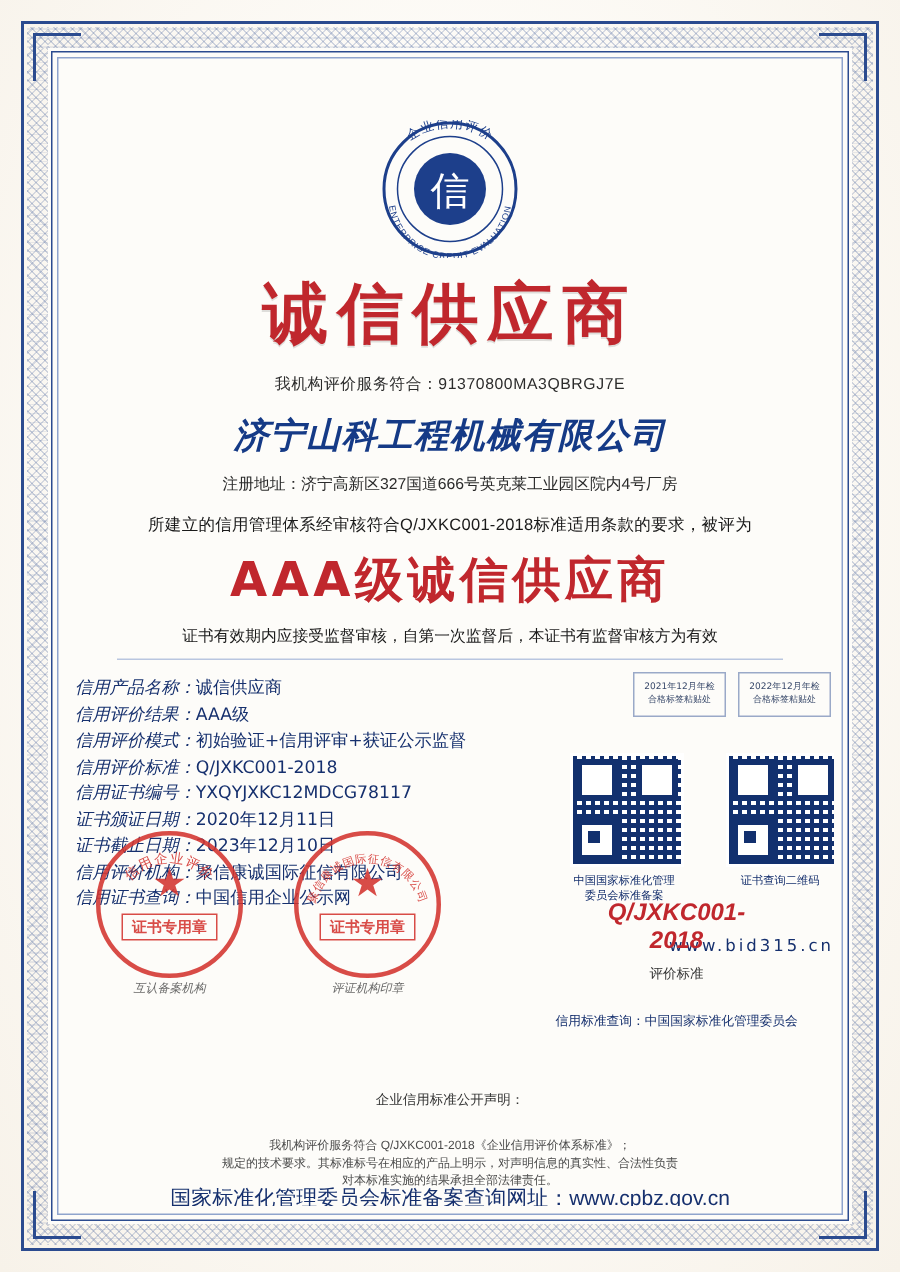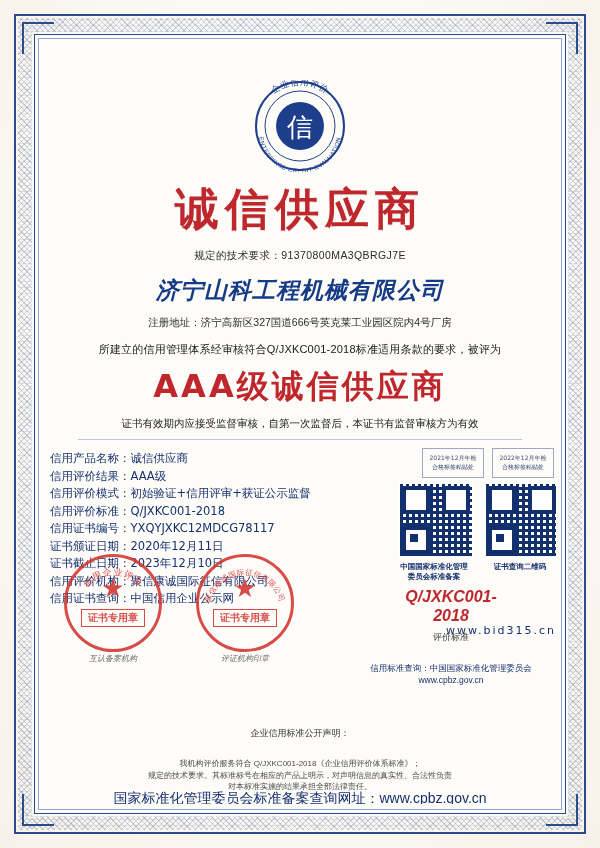--- a/index.html
+++ b/index.html
@@ -128,21 +128,21 @@
   .details{
     position:relative;
     margin-top:10px;
     padding-left:6px;
     font-size:11.5px;
     color:#16306e;
     line-height:17.5px;
     font-family:"DejaVu Sans","Liberation Sans",sans-serif;
   }
   .drow{white-space:nowrap;}
-  .dlabel{color:#16306e;}
+  .dlabel{color:#16306e;font-style:italic;}
   .dval{color:#16306e;}
   .url{
     margin-top:14px;
     font-size:11px;
     color:#16306e;
     letter-spacing:2px;
     text-align:right;
   }
 
   
@@ -150,21 +150,21 @@
     position:absolute;right:2px;top:-2px;display:flex;gap:8px;
   }
   .insp-box{
     width:62px;height:30px;border:1px solid #9aa9c8;
     font-size:6px;color:#3a4a6b;text-align:center;
     line-height:9px;padding-top:4px;box-sizing:border-box;
   }
 
   
   .qr-area{
-    position:absolute;right:0px;top:32px;display:flex;gap:14px;font-weight:bold;
+    position:absolute;right:0px;top:52px;display:flex;gap:32px;
   }
   .qr-item{width:72px;text-align:center;}
   .qr{
     width:72px;height:72px;
     background-color:#fff;
     background-image:
       repeating-linear-gradient(90deg,#12306e 0 3px,transparent 3px 6px),
       repeating-linear-gradient(0deg,#12306e 0 3px,transparent 3px 6px);
     background-size:6px 6px,6px 6px;
     position:relative;
@@ -268,21 +268,21 @@
           </text>
           <text font-size="6" fill="#1d3f8b" font-family="Liberation Sans, sans-serif" letter-spacing="0.6">
             <textPath href="#arcBottom" startOffset="50%" text-anchor="middle">ENTERPRISE CREDIT EVALUATION</textPath>
           </text>
         </svg>
       </div>
     </div>
 
     <div class="main-title">诚信供应商</div>
 
-    <div class="code-line">规定的技术要求：91370800MA3QBRGJ7E</div>
+    <div class="code-line">我机构评价服务符合：91370800MA3QBRGJ7E</div>
 
     <div class="company">济宁山科工程机械有限公司</div>
 
     <div class="addr">注册地址：济宁高新区327国道666号英克莱工业园区院内4号厂房</div>
 
     <div class="statement">所建立的信用管理体系经审核符合Q/JXKC001-2018标准适用条款的要求，被评为</div>
 
     <div class="grade">AAA级诚信供应商</div>
 
     <div class="valid-note">证书有效期内应接受监督审核，自第一次监督后，本证书有监督审核方为有效</div>
@@ -380,21 +380,20 @@
     </div>
 
     <div class="std-block">
       <div class="std-code">
         <div>Q/JXKC001-</div>
         <div>2018</div>
       </div>
       <div class="std-label">评价标准</div>
       <div class="std-query">
         <div>信用标准查询：中国国家标准化管理委员会</div>
-        <div>www.cpbz.gov.cn</div>
       </div>
     </div>
 
     <div class="footer">
       <div class="f-title">企业信用标准公开声明：</div>
       <div class="f-line">我机构评价服务符合 Q/JXKC001-2018《企业信用评价体系标准》；</div>
       <div class="f-line">规定的技术要求。其标准标号在相应的产品上明示，对声明信息的真实性、合法性负责</div>
       <div class="f-line">对本标准实施的结果承担全部法律责任。</div>
       <div class="f-line f-url">国家标准化管理委员会标准备案查询网址：www.cpbz.gov.cn</div>
     </div>

